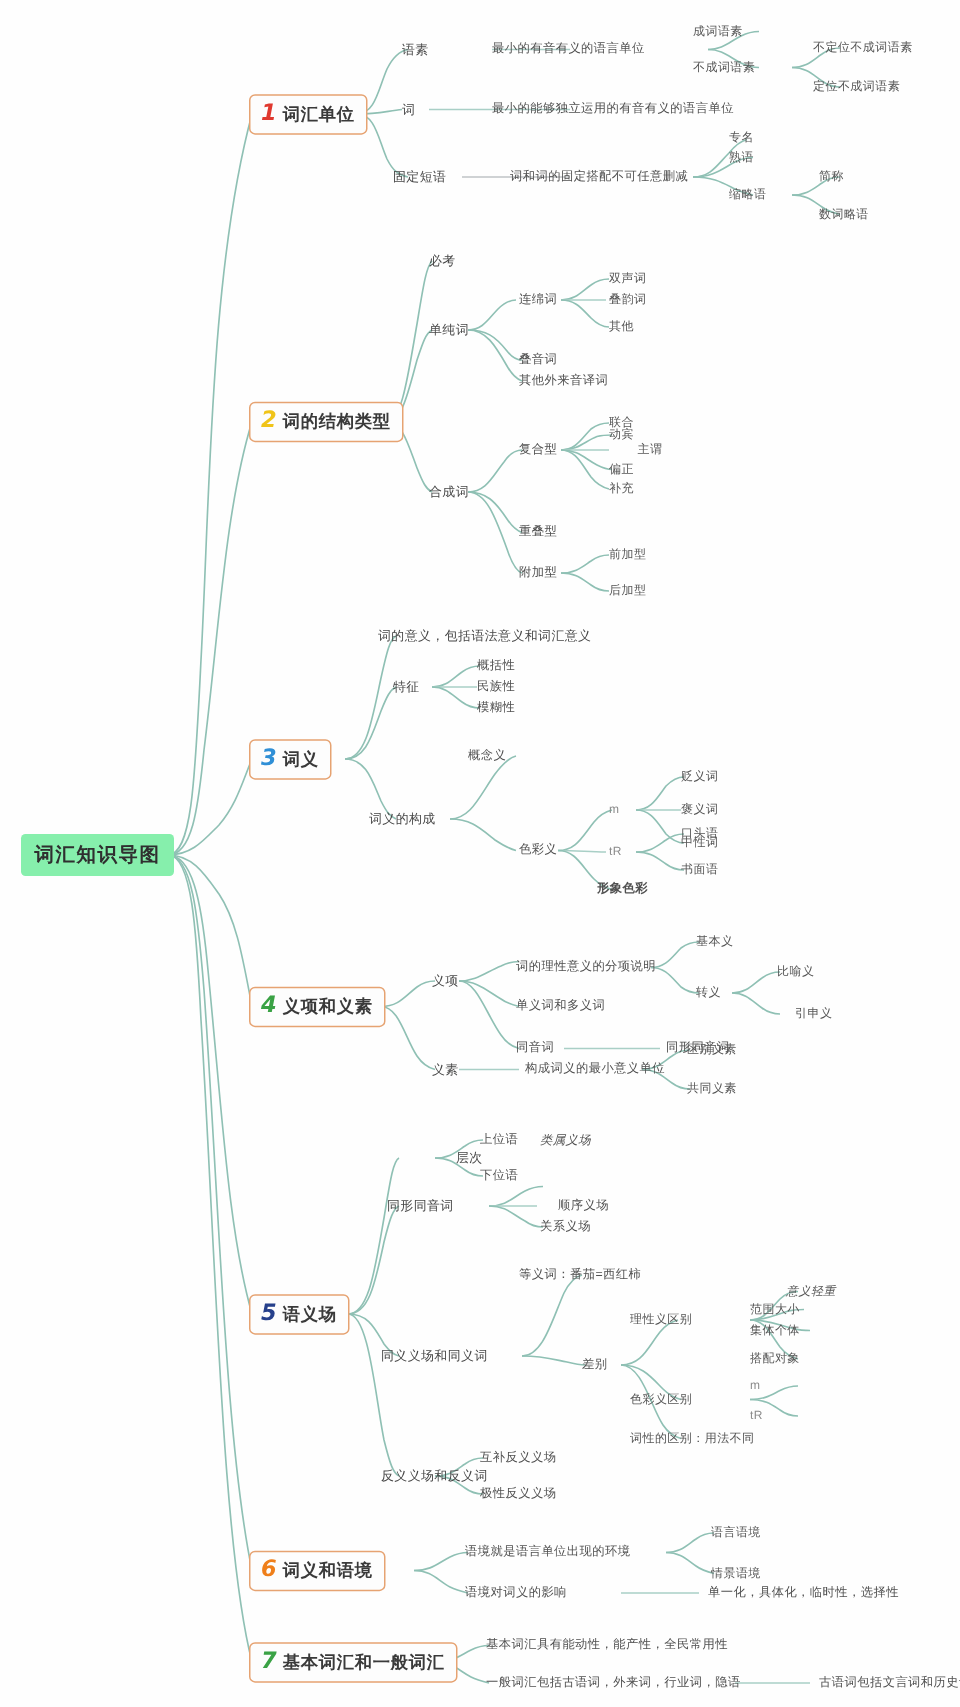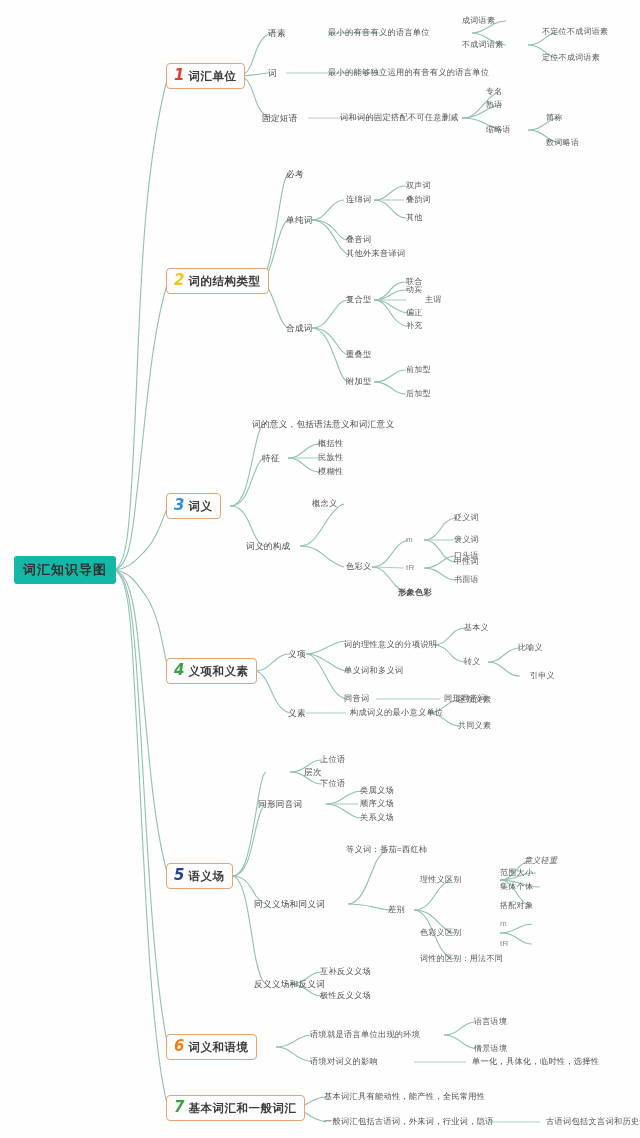--- a/index.html
+++ b/index.html
@@ -26,21 +26,21 @@
     height: 1138px;
     pointer-events: none;
   }
   .node {
     position: absolute;
     white-space: nowrap;
     line-height: 1;
   }
   
   .root-node {
-    background: #14b8a6;
+    background: #86efac;
     color: #2f2f2f;
     font-size: 13px;
     font-weight: bold;
     letter-spacing: 1px;
     padding: 7px 9px 8px 9px;
     border-radius: 3px;
     transform: translateY(-50%);
   }
   
   .branch-node {
@@ -282,22 +282,22 @@
   <div class="node leaf lvl4" style="left:458px; top:726px;">共同义素</div>
 
   <div class="node branch-node" style="left:166px; top:876px;">
     <span class="branch-num" style="color:#26408b;">5</span>
     <span class="branch-label">语义场</span>
   </div>
   <div class="node leaf lvl2" style="left:264px; top:772px;margin-left:40px;">层次</div>
   <div class="node leaf lvl3" style="left:320px; top:760px;">上位语</div>
   <div class="node leaf lvl3" style="left:320px; top:784px;">下位语</div>
   <div class="node leaf lvl2" style="left:258px; top:804px;">同形同音词</div>
-  <div class="node leaf lvl3" style="left:360px; top:791px;">类属义场</div>
-  <div class="node leaf lvl3" style="left:360px; top:804px;">顺序义场</div>
+  <div class="node leaf lvl3" style="left:360px; top:761px;font-style:italic;">类属义场</div>
+  <div class="node leaf lvl3" style="left:372px; top:804px;">顺序义场</div>
   <div class="node leaf lvl3" style="left:360px; top:818px;">关系义场</div>
   <div class="node leaf lvl2" style="left:254px; top:904px;">同义义场和同义词</div>
   <div class="node leaf lvl3" style="left:346px; top:850px;">等义词：番茄=西红柿</div>
   <div class="node leaf lvl3" style="left:388px; top:910px;">差别</div>
   <div class="node leaf lvl4" style="left:420px; top:880px;">理性义区别</div>
   <div class="node leaf lvl4" style="left:524px; top:861px;font-style:italic;">意义轻重</div>
   <div class="node leaf lvl4" style="left:500px; top:873px;">范围大小</div>
   <div class="node leaf lvl4" style="left:500px; top:887px;">集体个体</div>
   <div class="node leaf lvl4" style="left:500px; top:906px;">搭配对象</div>
   <div class="node leaf lvl4" style="left:420px; top:933px;">色彩义区别</div>

